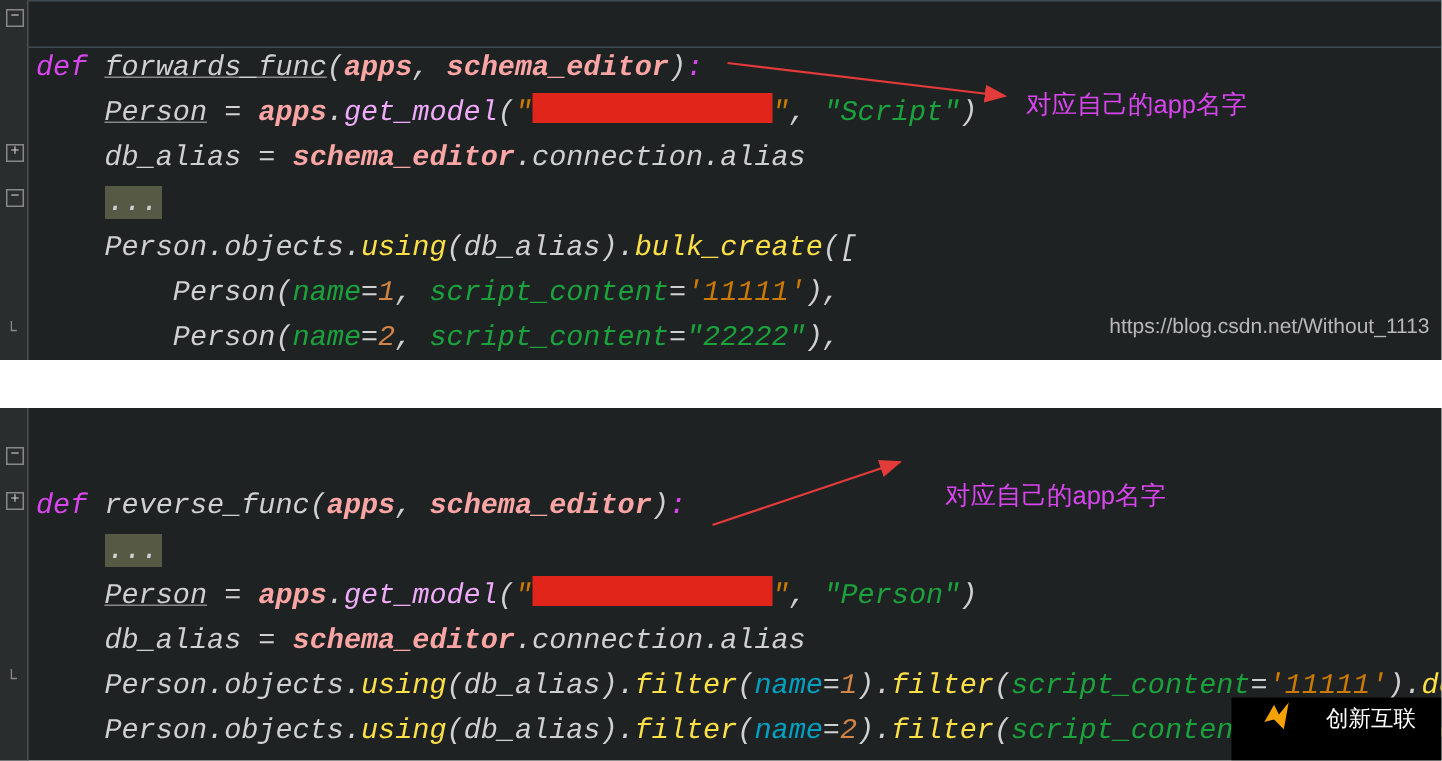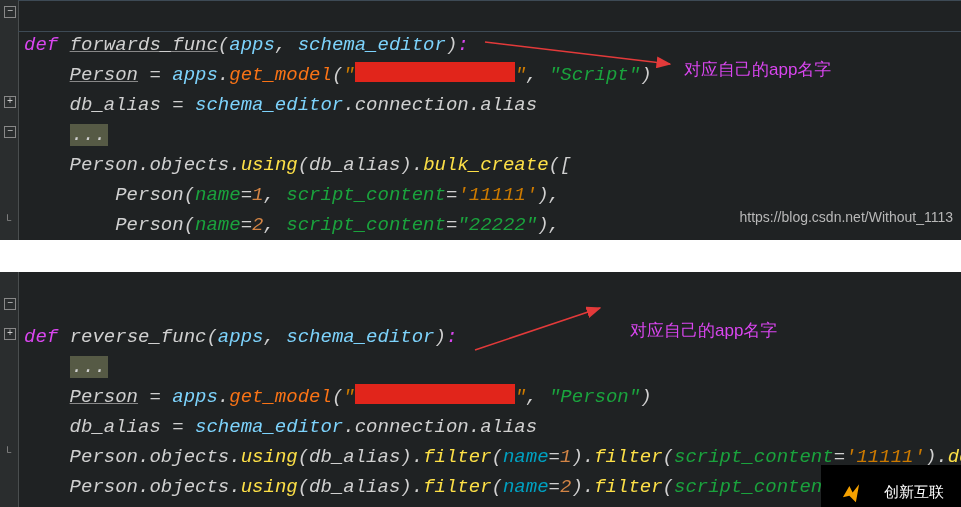--- a/index.html
+++ b/index.html
@@ -53,22 +53,22 @@
     color: #888;
     font-style: normal;
   }
   .code {
     position: absolute;
     left: 24px;
     top: 0;
     white-space: pre;
   }
   .kw  { color: #d946ef; }
-  .par { color: #7dd3fc; font-style: italic; }
-  .fnc { color: #f97316; }      
+  .par { color: #fca5a5; font-style: italic; font-weight: bold; }
+  .fnc { color: #f0abfc; }      
   .yellow { color: #fde047; }                             
   .kwarg { color: #1aa33d; }          
   .kwarg-b { color: #00a0c0; }        
   .num { color: #d28445; }
   .str { color: #cc7a00; }
   .str-g { color: #1aa33d; }
   .redbox {
     display: inline-block;
     background: #e1251b;
     width: 160px;
@@ -102,21 +102,21 @@
     right: 0;
     bottom: 0;
     width: 140px;
     height: 42px;
     background: #000;
     color: #fff;
     font-family: "Microsoft YaHei", sans-serif;
     font-size: 15px;
     font-style: normal;
     display: flex;
-    align-items: flex-end;
+    align-items: flex-start;
     justify-content: center;
     gap: 20px;
   }
   .logo-mark {
     width: 26px;
     height: 26px;
     position: relative;
   }
   .logo-mark svg { width: 100%; height: 100%; }
   .curline {

